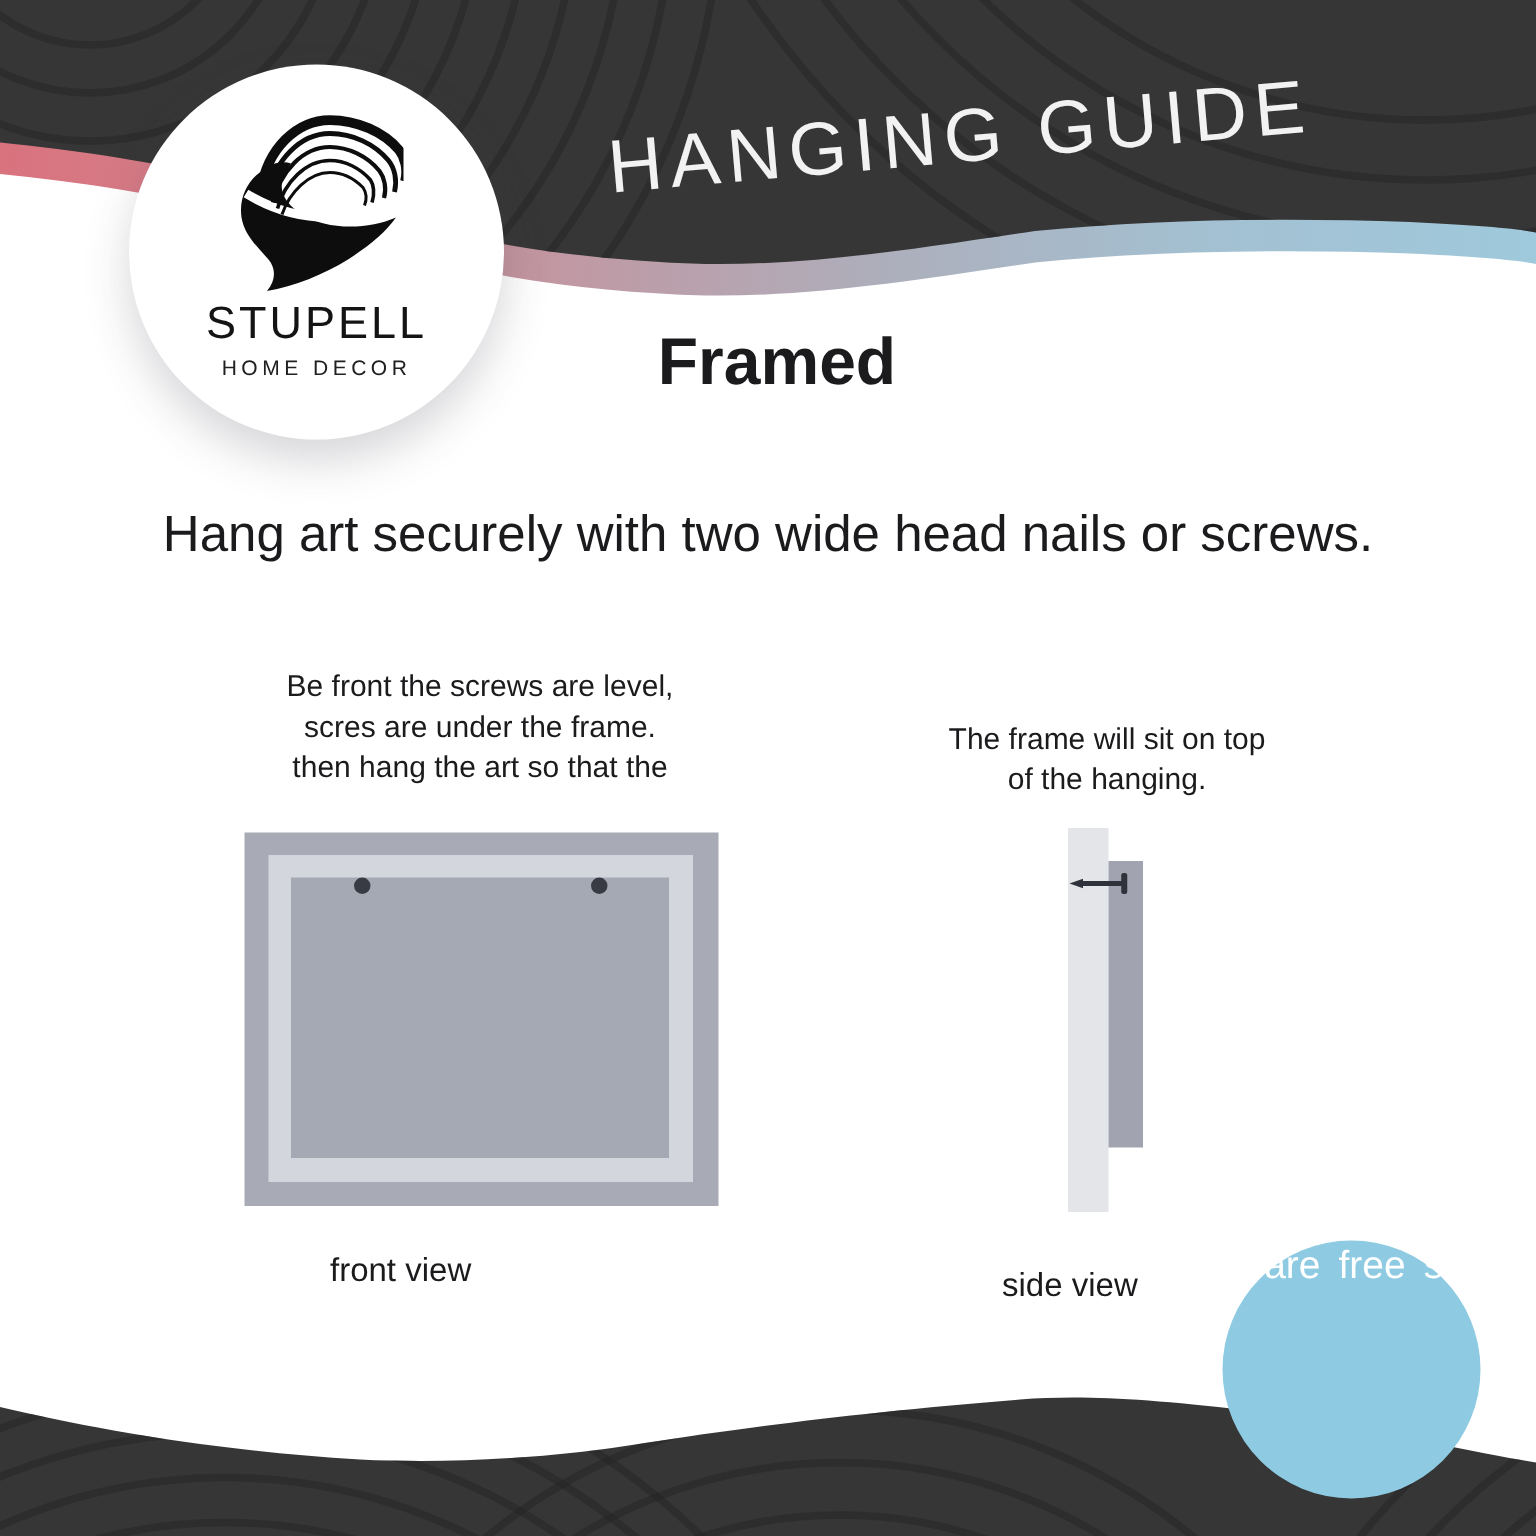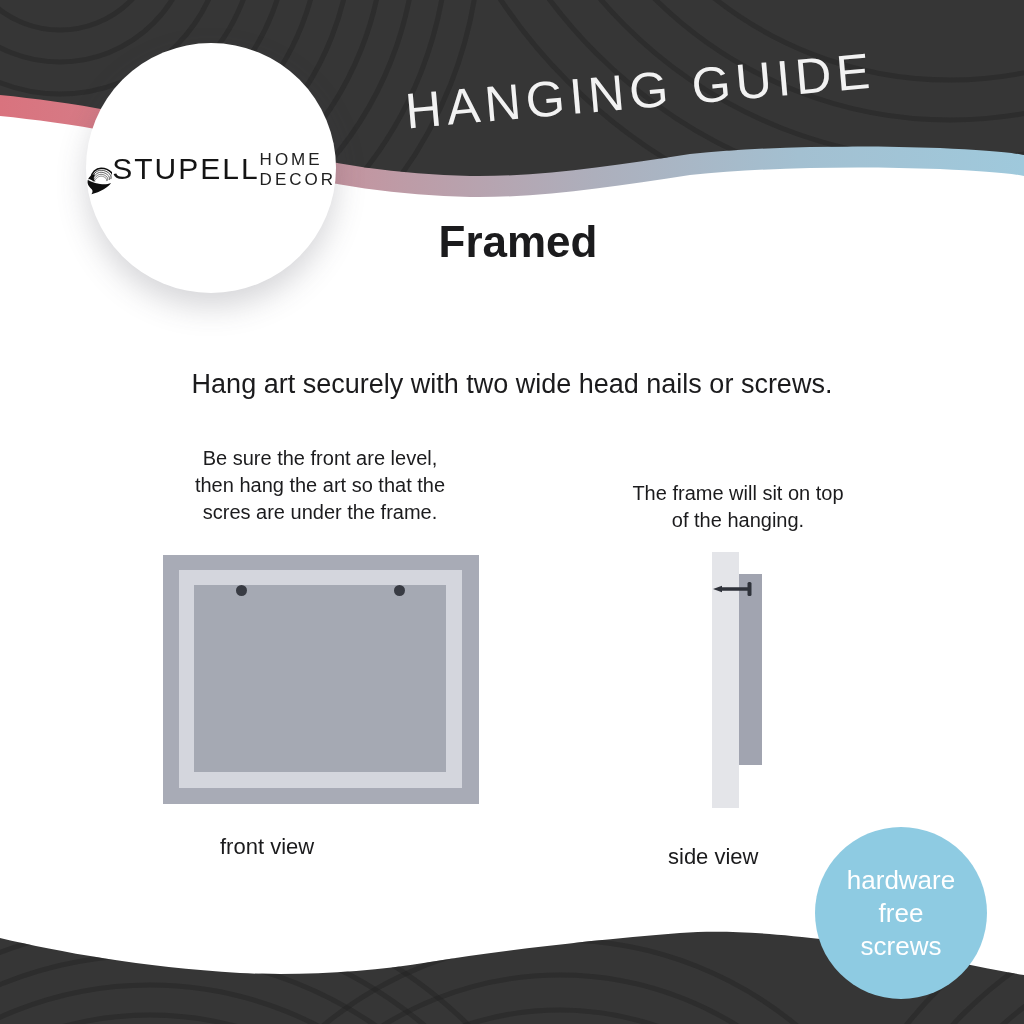--- a/index.html
+++ b/index.html
@@ -17,33 +17,33 @@
   .hanging-title{
     position:absolute;left:378px;top:62px;width:524px;z-index:2;
     text-align:center;font-size:50px;letter-spacing:5px;font-weight:400;
     color:var(--title-white,#f2f2f2);
     transform:rotate(-5deg);
   }
   .logo-circle{
     position:absolute;left:86px;top:43px;width:250px;height:250px;z-index:3;
     background:#fff;border-radius:50%;
     box-shadow:0 14px 30px rgba(70,70,80,.22);
-    display:flex;flex-direction:row;align-items:center;
+    display:flex;flex-direction:column;align-items:center;
   }
   .logo-s{margin-top:24px;}
   .brand-name{font-size:30px;font-weight:500;letter-spacing:2px;margin-top:2px;color:#141414;}
-  .brand-tagline{font-size:17px;font-weight:400;letter-spacing:3px;margin-top:4px;color:#202020;}
+  .brand-tagline{font-size:14px;font-weight:400;letter-spacing:3px;margin-top:4px;color:#202020;}
 
   .product-title{
     position:absolute;left:318px;top:221px;width:400px;z-index:2;
     text-align:center;font-size:44px;line-height:42px;font-weight:700;color:#1b1b1d;
   }
   .subtitle{
     position:absolute;left:0;top:337px;width:1024px;z-index:2;
-    text-align:center;font-size:27px;font-weight:500;color:#1b1b1d;margin-top:32px;
+    text-align:center;font-size:34px;font-weight:500;color:#1b1b1d;
   }
   .col-text{position:absolute;z-index:2;text-align:center;font-size:20px;line-height:27px;font-weight:500;color:#1b1b1d;}
   .col-text.left{left:140px;top:445px;width:360px;}
   .col-text.right{left:558px;top:432px;width:360px;margin-top:48px;}
 
   .front-view{
     position:absolute;left:163px;top:555px;width:316px;height:249px;z-index:2;
     background:var(--frame-outer,#a8abb6);
   }
   .front-mat{position:absolute;left:16px;top:15px;right:17px;bottom:16px;background:var(--frame-mat,#d4d6dd);}
@@ -56,22 +56,22 @@
   .side-canvas{position:absolute;left:739px;top:574px;width:23px;height:191px;background:var(--side-canvas,#a1a4b0);z-index:2;}
   .nail-svg{position:absolute;left:712px;top:580px;z-index:3;}
 
   .caption{position:absolute;z-index:2;text-align:left;font-size:22px;font-weight:500;color:#1b1b1d;}
   .caption.front{left:220px;top:834px;width:200px;}
   .caption.side{left:668px;top:844px;width:200px;}
 
   .badge{
     position:absolute;left:815px;top:827px;width:172px;height:172px;z-index:4;
     border-radius:50%;background:var(--badge-blue,#8ecbe2);
-    display:flex;flex-direction:column;align-items:center;justify-content:center;
-    text-align:center;color:#ffffff;font-size:26px;line-height:33px;font-weight:400;
+    display:flex;flex-direction:row;align-items:flex-start;justify-content:center;
+    text-align:center;color:#ffffff;font-size:26px;line-height:33px;font-weight:400;gap:12px;
   }
 </style>
 </head>
 <body>
 
 <div class="canvas">
 
   <svg class="hdr-svg" width="1024" height="232" viewBox="0 0 1024 232">
     <defs>
       <linearGradient id="bandGrad" x1="0" y1="0" x2="1" y2="0">
@@ -124,23 +124,23 @@
     <div class="brand-tagline">HOME DECOR</div>
   </div>
 
   <div class="product-title">
     <div>Framed</div>
   </div>
 
   <div class="subtitle">Hang art securely with two wide head nails or screws.</div>
 
   <div class="col-text left">
-    <div>Be sure the front are level,</div>
+    <div>Be front the screws are level,</div>
+    <div>scres are under the frame.</div>
     <div>then hang the art so that the</div>
-    <div>scres are under the frame.</div>
   </div>
 
   <div class="col-text right">
     <div>The frame will sit on top</div>
     <div>of the hanging.</div>
   </div>
 
   <div class="front-view">
     <div class="front-mat"></div>
     <div class="front-canvas"></div>

